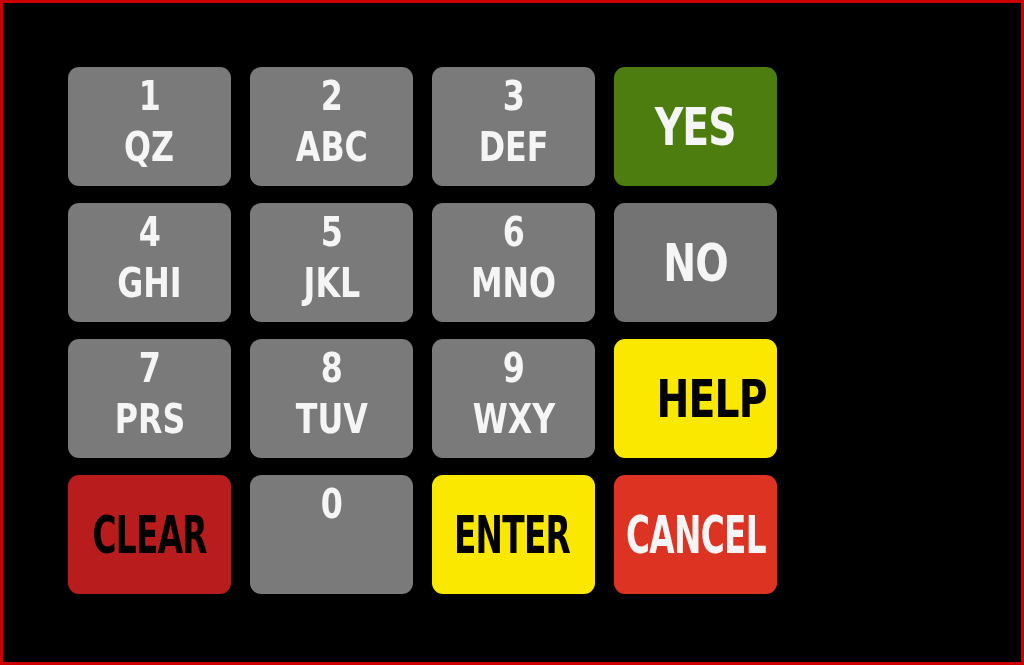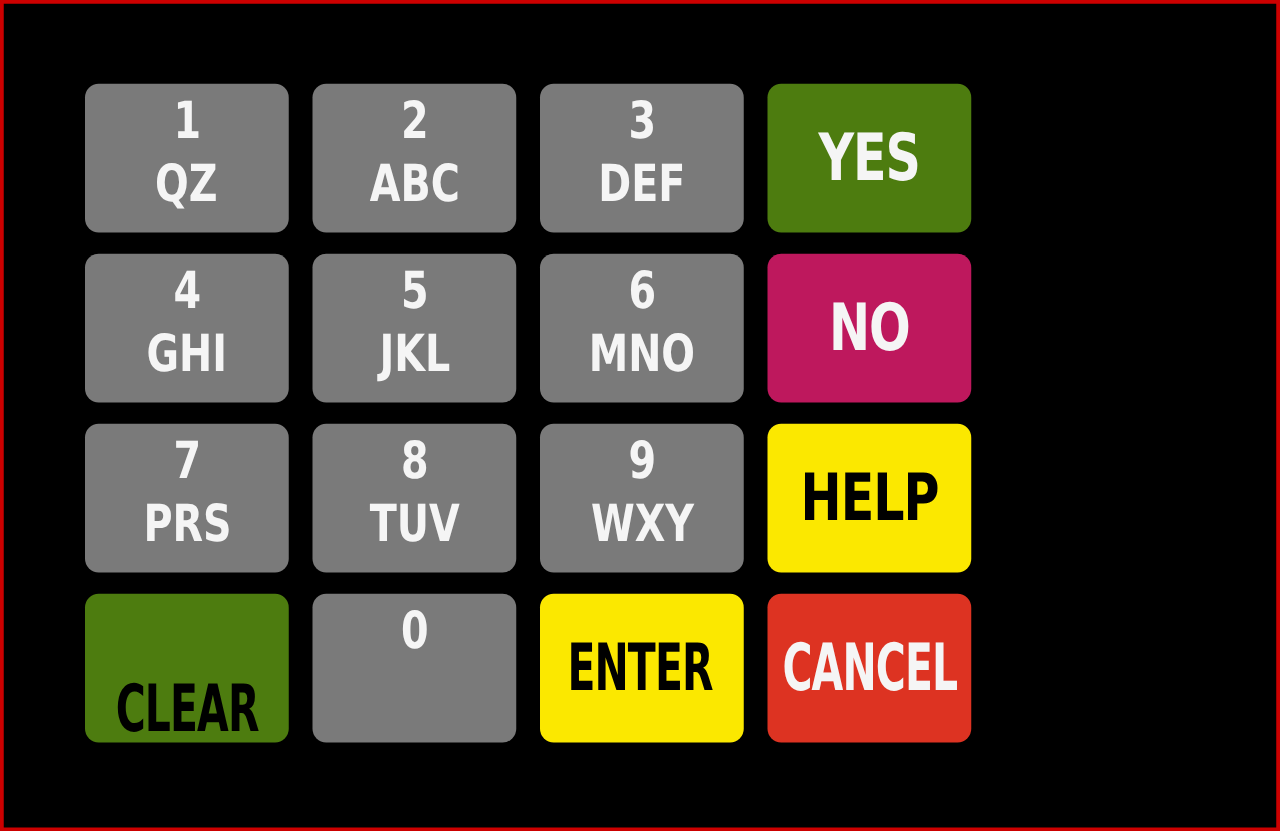--- a/index.html
+++ b/index.html
@@ -118,39 +118,39 @@
         <span class="digit-letters">GHI</span>
       </div>
       <div class="key digit" style="background: rgb(122, 122, 122); color: rgb(245, 245, 245);">
         <span class="digit-num">5</span>
         <span class="digit-letters">JKL</span>
       </div>
       <div class="key digit" style="background: rgb(122, 122, 122); color: rgb(245, 245, 245);">
         <span class="digit-num">6</span>
         <span class="digit-letters">MNO</span>
       </div>
-      <div class="key func" style="background: #be185d; color: rgb(245, 245, 245);">
+      <div class="key func" style="background: #737373; color: rgb(245, 245, 245);">
         <span class="func-label">NO</span>
       </div>
       <div class="key digit" style="background: rgb(122, 122, 122); color: rgb(245, 245, 245);">
         <span class="digit-num">7</span>
         <span class="digit-letters">PRS</span>
       </div>
       <div class="key digit" style="background: rgb(122, 122, 122); color: rgb(245, 245, 245);">
         <span class="digit-num">8</span>
         <span class="digit-letters">TUV</span>
       </div>
       <div class="key digit" style="background: rgb(122, 122, 122); color: rgb(245, 245, 245);">
         <span class="digit-num">9</span>
         <span class="digit-letters">WXY</span>
       </div>
-      <div class="key func" style="background: rgb(251, 232, 0); color: rgb(0, 0, 0);">
+      <div class="key func" style="background: rgb(251, 232, 0); color: rgb(0, 0, 0); align-items: flex-end;">
         <span class="func-label">HELP</span>
       </div>
-      <div class="key func wide-label" style="background: #4d7c0f; color: rgb(0, 0, 0); justify-content: flex-end;">
+      <div class="key func wide-label" style="background: #b91c1c; color: rgb(0, 0, 0);">
         <span class="func-label">CLEAR</span>
       </div>
       <div class="key zero digit" style="background: rgb(122, 122, 122); color: rgb(245, 245, 245);">
         <span class="digit-num">0</span>
       </div>
       <div class="key func wide-label" style="background: rgb(251, 232, 0); color: rgb(0, 0, 0); align-items: flex-end;">
         <span class="func-label">ENTER</span>
       </div>
       <div class="key func wide-label" style="background: rgb(221, 51, 34); color: rgb(245, 245, 245);">
         <span class="func-label">CANCEL</span>

